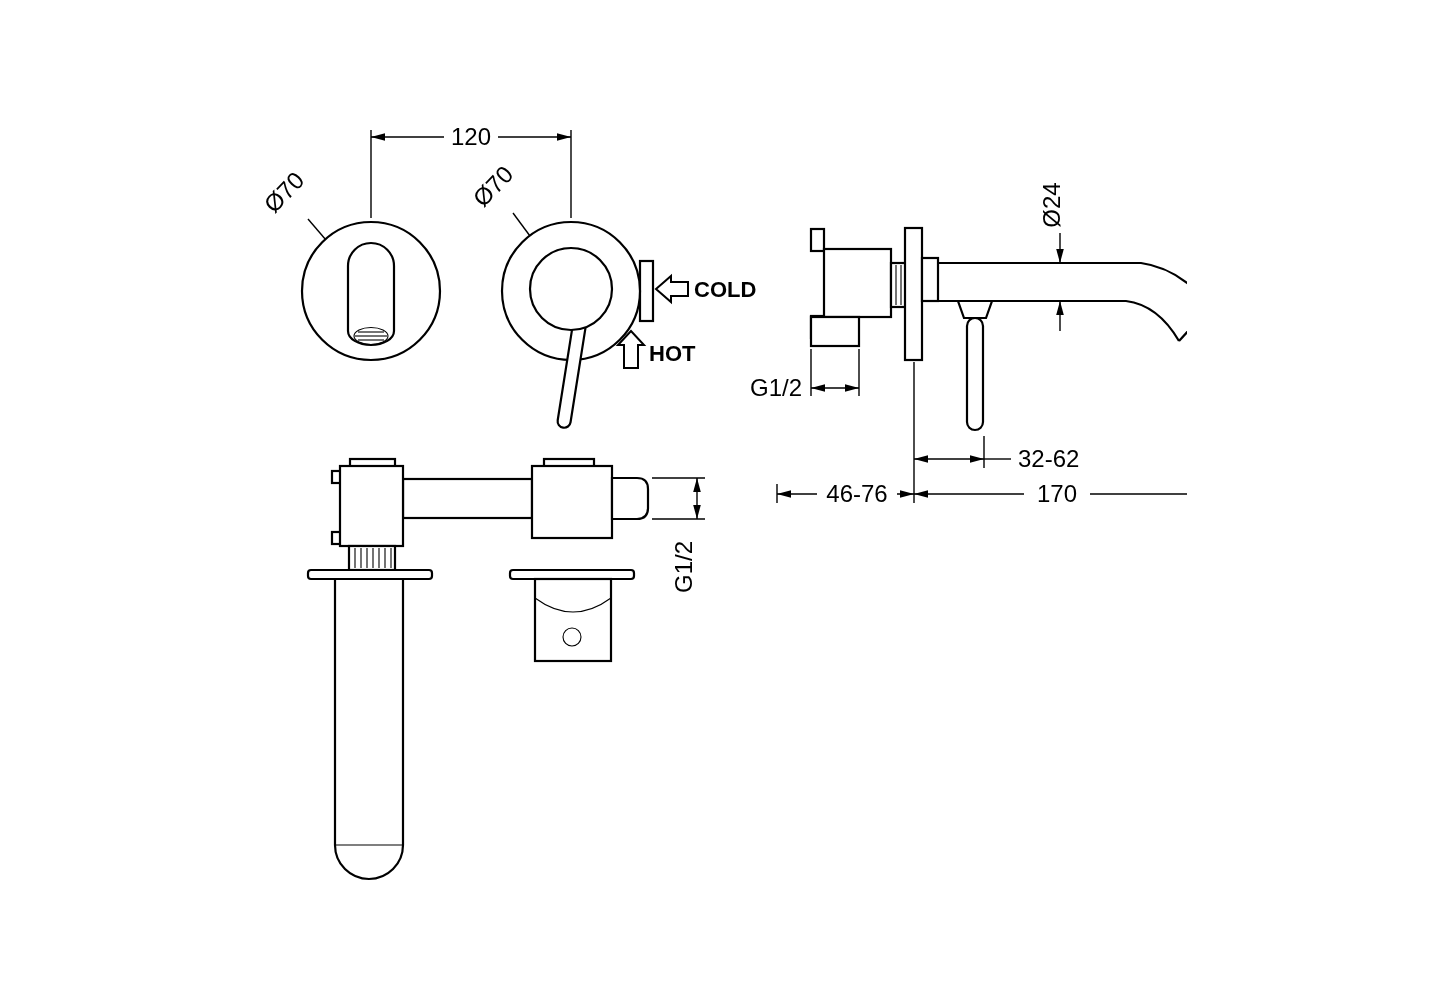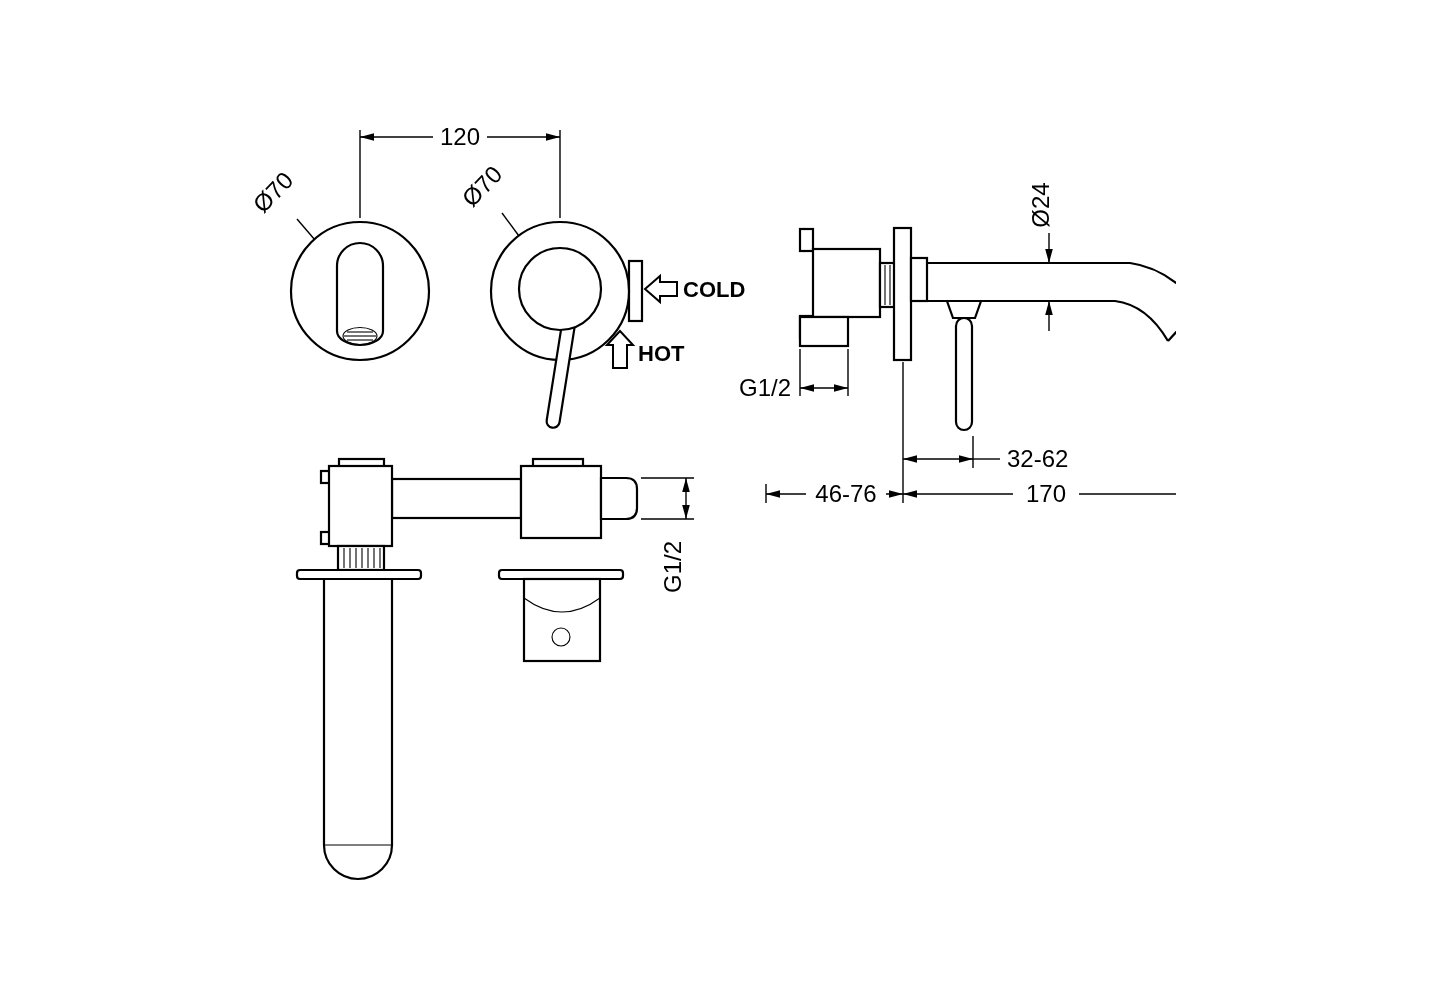--- a/index.html
+++ b/index.html
@@ -1,16 +1,16 @@
 <!DOCTYPE html>
 <html><head>
 <meta charset="utf-8">
 <style>
   html,body{margin:0;padding:0;background:#ffffff;}
-  .stage{position:relative;width:1176px;height:1000px;background:#ffffff;overflow:hidden;}
+  .stage{position:relative;width:1176px;height:1000px;background:#ffffff;overflow:hidden;margin-left:11px;}
   svg{display:block;}
   svg text{font-family:"Liberation Sans",sans-serif;font-size:24px;fill:#000;}
   text.flow{font-size:22px;font-weight:bold;}
   .obj{stroke:#000;stroke-width:2.2;fill:#fff;}
   .objn{stroke:#000;stroke-width:2.2;fill:none;}
   .thin{stroke:#000;stroke-width:1.1;fill:none;}
   .dim{stroke:#000;stroke-width:1.4;fill:none;}
   .mask{fill:#fff;stroke:none;}
   .flowarrow{fill:#fff;stroke:#000;stroke-width:2;}
 </style>

